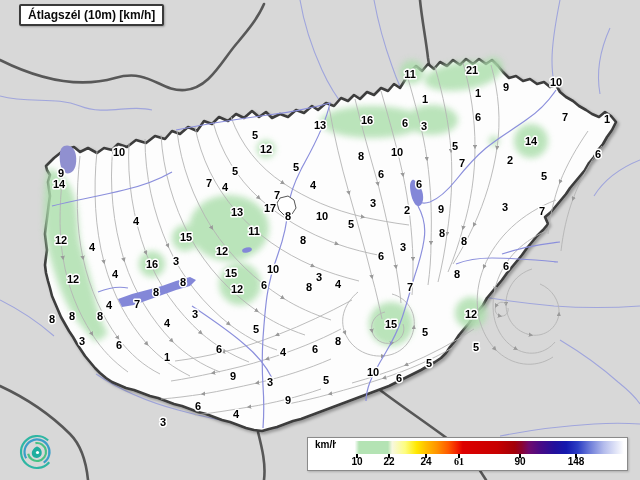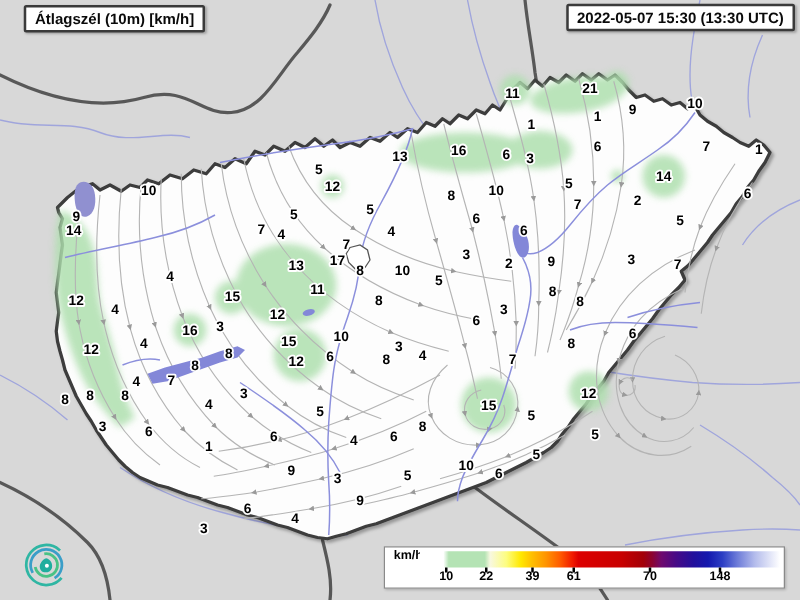--- a/index.html
+++ b/index.html
@@ -259,38 +259,35 @@
         <text x="429" y="367">5</text>
         <text x="373" y="376">10</text>
         <text x="399" y="382">6</text>
       </g>
 </svg>
 
 <div id="title-box" class="info-box">
   <span>Átlagszél (10m) [km/h]</span>
 </div>
 
-<div id="date-box" class="info-box">
-  <span>2022-05-07 15:30 (13:30 UTC)</span>
-</div>
 
 <div id="legend">
   <div id="legend-unit">km/h</div>
   <div id="legend-bar" style="background: linear-gradient(to right, rgb(255, 255, 255) 0%, rgb(255, 255, 255) 6.5%, rgb(180, 227, 180) 8%, rgb(180, 227, 180) 18%, rgb(248, 248, 224) 19.5%, rgb(253, 253, 128) 24%, rgb(255, 232, 0) 28%, rgb(255, 192, 0) 31%, rgb(255, 148, 0) 35%, rgb(255, 90, 0) 39%, rgb(240, 24, 0) 42.5%, rgb(221, 0, 0) 44%, rgb(200, 0, 0) 56%, rgb(163, 0, 8) 62%, rgb(140, 3, 48) 64.5%, rgb(111, 10, 110) 67%, rgb(72, 10, 134) 71%, rgb(34, 16, 156) 76%, rgb(20, 24, 174) 80%, rgb(44, 62, 196) 84%, rgb(107, 122, 216) 88%, rgb(180, 188, 236) 93%, rgb(255, 255, 255) 100%);"></div>
   <div id="legend-ticks">
         <div class="tick" style="left: 49px;"></div>
         <div class="tick-label" style="left: 49px;">10</div>
         <div class="tick" style="left: 81px;"></div>
         <div class="tick-label" style="left: 81px;">22</div>
         <div class="tick" style="left: 118px;"></div>
-        <div class="tick-label" style="left: 118px;">39</div>
+        <div class="tick-label" style="left: 118px;">24</div>
         <div class="tick" style="left: 151px;"></div>
-        <div class="tick-label" style="left: 151px;">61</div>
+        <div class="tick-label" style="left: 151px; font-family: Liberation Serif, serif;">61</div>
         <div class="tick" style="left: 212px;"></div>
-        <div class="tick-label" style="left: 212px;">70</div>
+        <div class="tick-label" style="left: 212px;">90</div>
         <div class="tick" style="left: 268px;"></div>
         <div class="tick-label" style="left: 268px;">148</div>
       </div>
 </div>
 
 <div id="logo">
   <svg width="44" height="44" viewBox="-22 -22 44 44">
     <circle r="16" fill="none" stroke="#2fb6a3" stroke-width="2.2" stroke-dasharray="76 25" transform="rotate(40)"></circle>
     <circle r="12.5" fill="none" stroke="#3a9ec8" stroke-width="2.2" stroke-dasharray="58 21" transform="rotate(150)"></circle>
     <circle r="9" fill="none" stroke="#49c285" stroke-width="2.2" stroke-dasharray="42 15" transform="rotate(260)"></circle>

